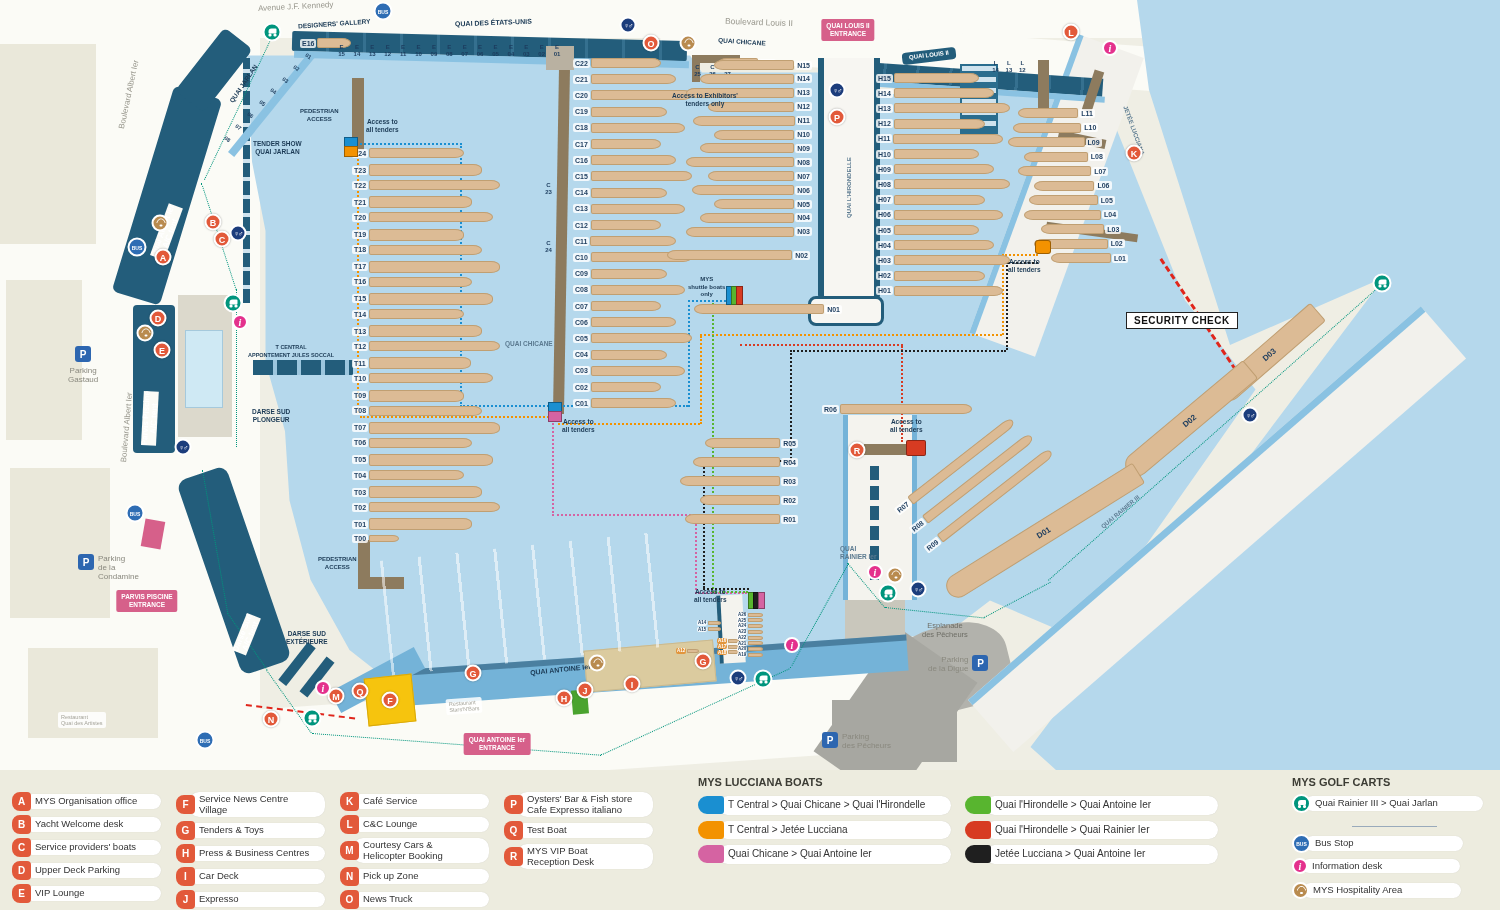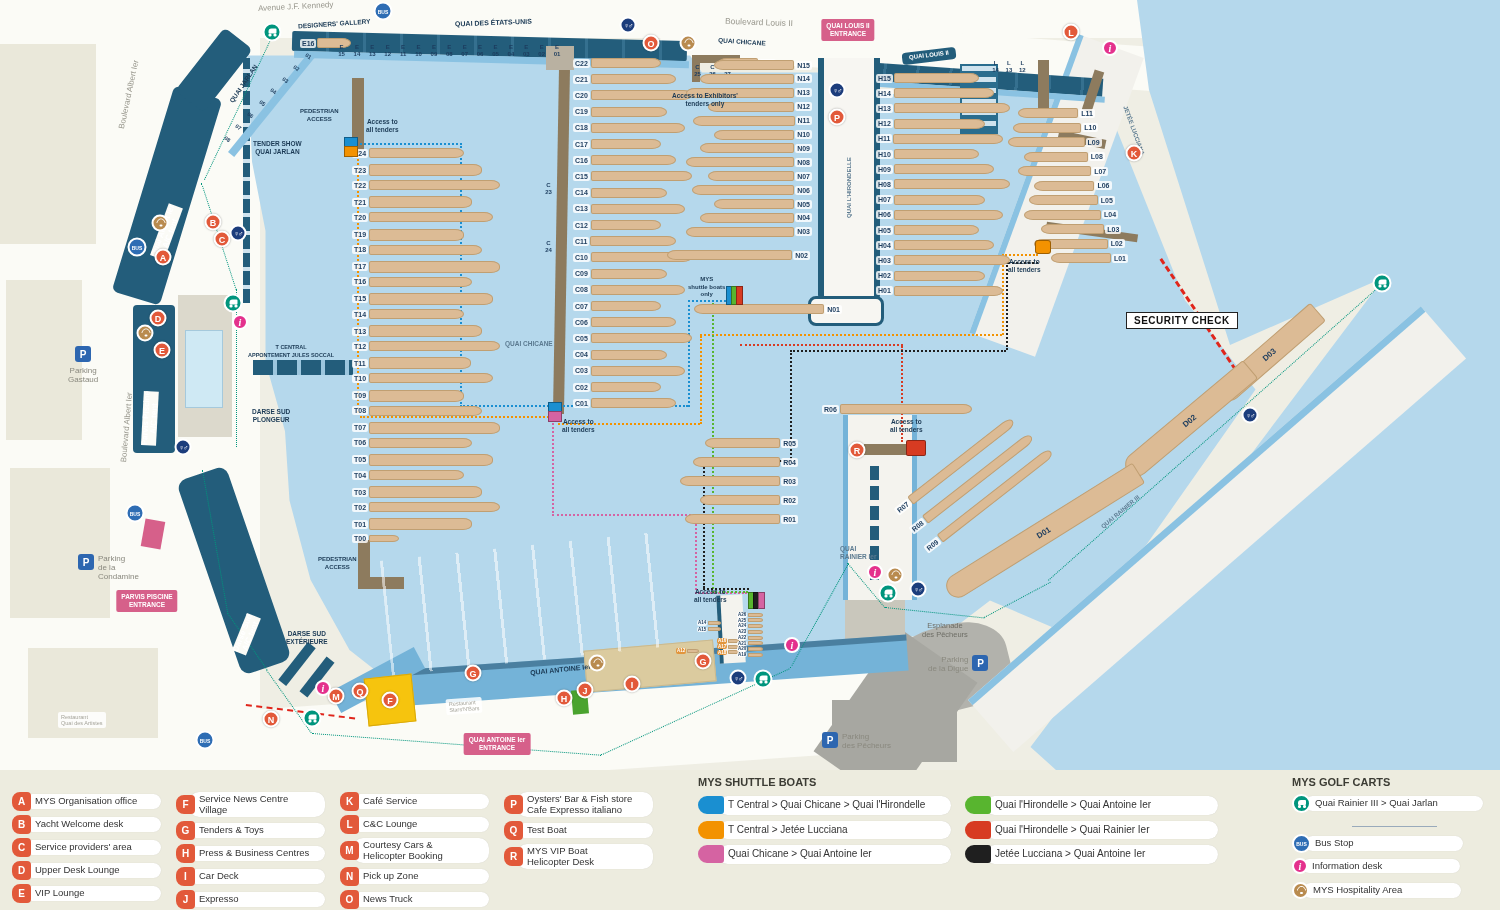--- a/index.html
+++ b/index.html
@@ -938,25 +938,25 @@
         <div class="lrow">
           <span class="lchip lbadge">A</span>
           <span class="lpill">MYS Organisation office</span>
         </div>
         <div class="lrow">
           <span class="lchip lbadge">B</span>
           <span class="lpill">Yacht Welcome desk</span>
         </div>
         <div class="lrow">
           <span class="lchip lbadge">C</span>
-          <span class="lpill">Service providers' area</span>
+          <span class="lpill">Service providers' boats</span>
         </div>
         <div class="lrow">
           <span class="lchip lbadge">D</span>
-          <span class="lpill">Upper Desk Lounge</span>
+          <span class="lpill">Upper Deck Parking</span>
         </div>
         <div class="lrow">
           <span class="lchip lbadge">E</span>
           <span class="lpill">VIP Lounge</span>
         </div>
       </div>
     <div class="lcol" style="left:176px;top:22px;">
         <div class="lrow">
           <span class="lchip lbadge">F</span>
           <span class="lpill">Service News Centre
@@ -1008,24 +1008,24 @@
           <span class="lpill">Oysters' Bar &amp; Fish store
 Cafe Expresso italiano</span>
         </div>
         <div class="lrow">
           <span class="lchip lbadge">Q</span>
           <span class="lpill">Test Boat</span>
         </div>
         <div class="lrow">
           <span class="lchip lbadge">R</span>
           <span class="lpill">MYS VIP Boat
-Helicopter Desk</span>
-        </div>
-      </div>
-    <div class="ltitle" style="left:698px;top:6px;">MYS SHUTTLE BOATS</div>
+Reception Desk</span>
+        </div>
+      </div>
+    <div class="ltitle" style="left:698px;top:6px;">MYS LUCCIANA BOATS</div>
     <div class="lcol routes" style="left:965px;top:26px;gap:6px;">
         <div class="lrow">
           <span class="lchip lcolor" style="background: rgb(88, 181, 47);"></span>
           <span class="lpill">Quai l'Hirondelle &gt; Quai Antoine Ier</span>
         </div>
         <div class="lrow">
           <span class="lchip lcolor" style="background: rgb(215, 59, 34);"></span>
           <span class="lpill">Quai l'Hirondelle &gt; Quai Rainier Ier</span>
         </div>
         <div class="lrow">

